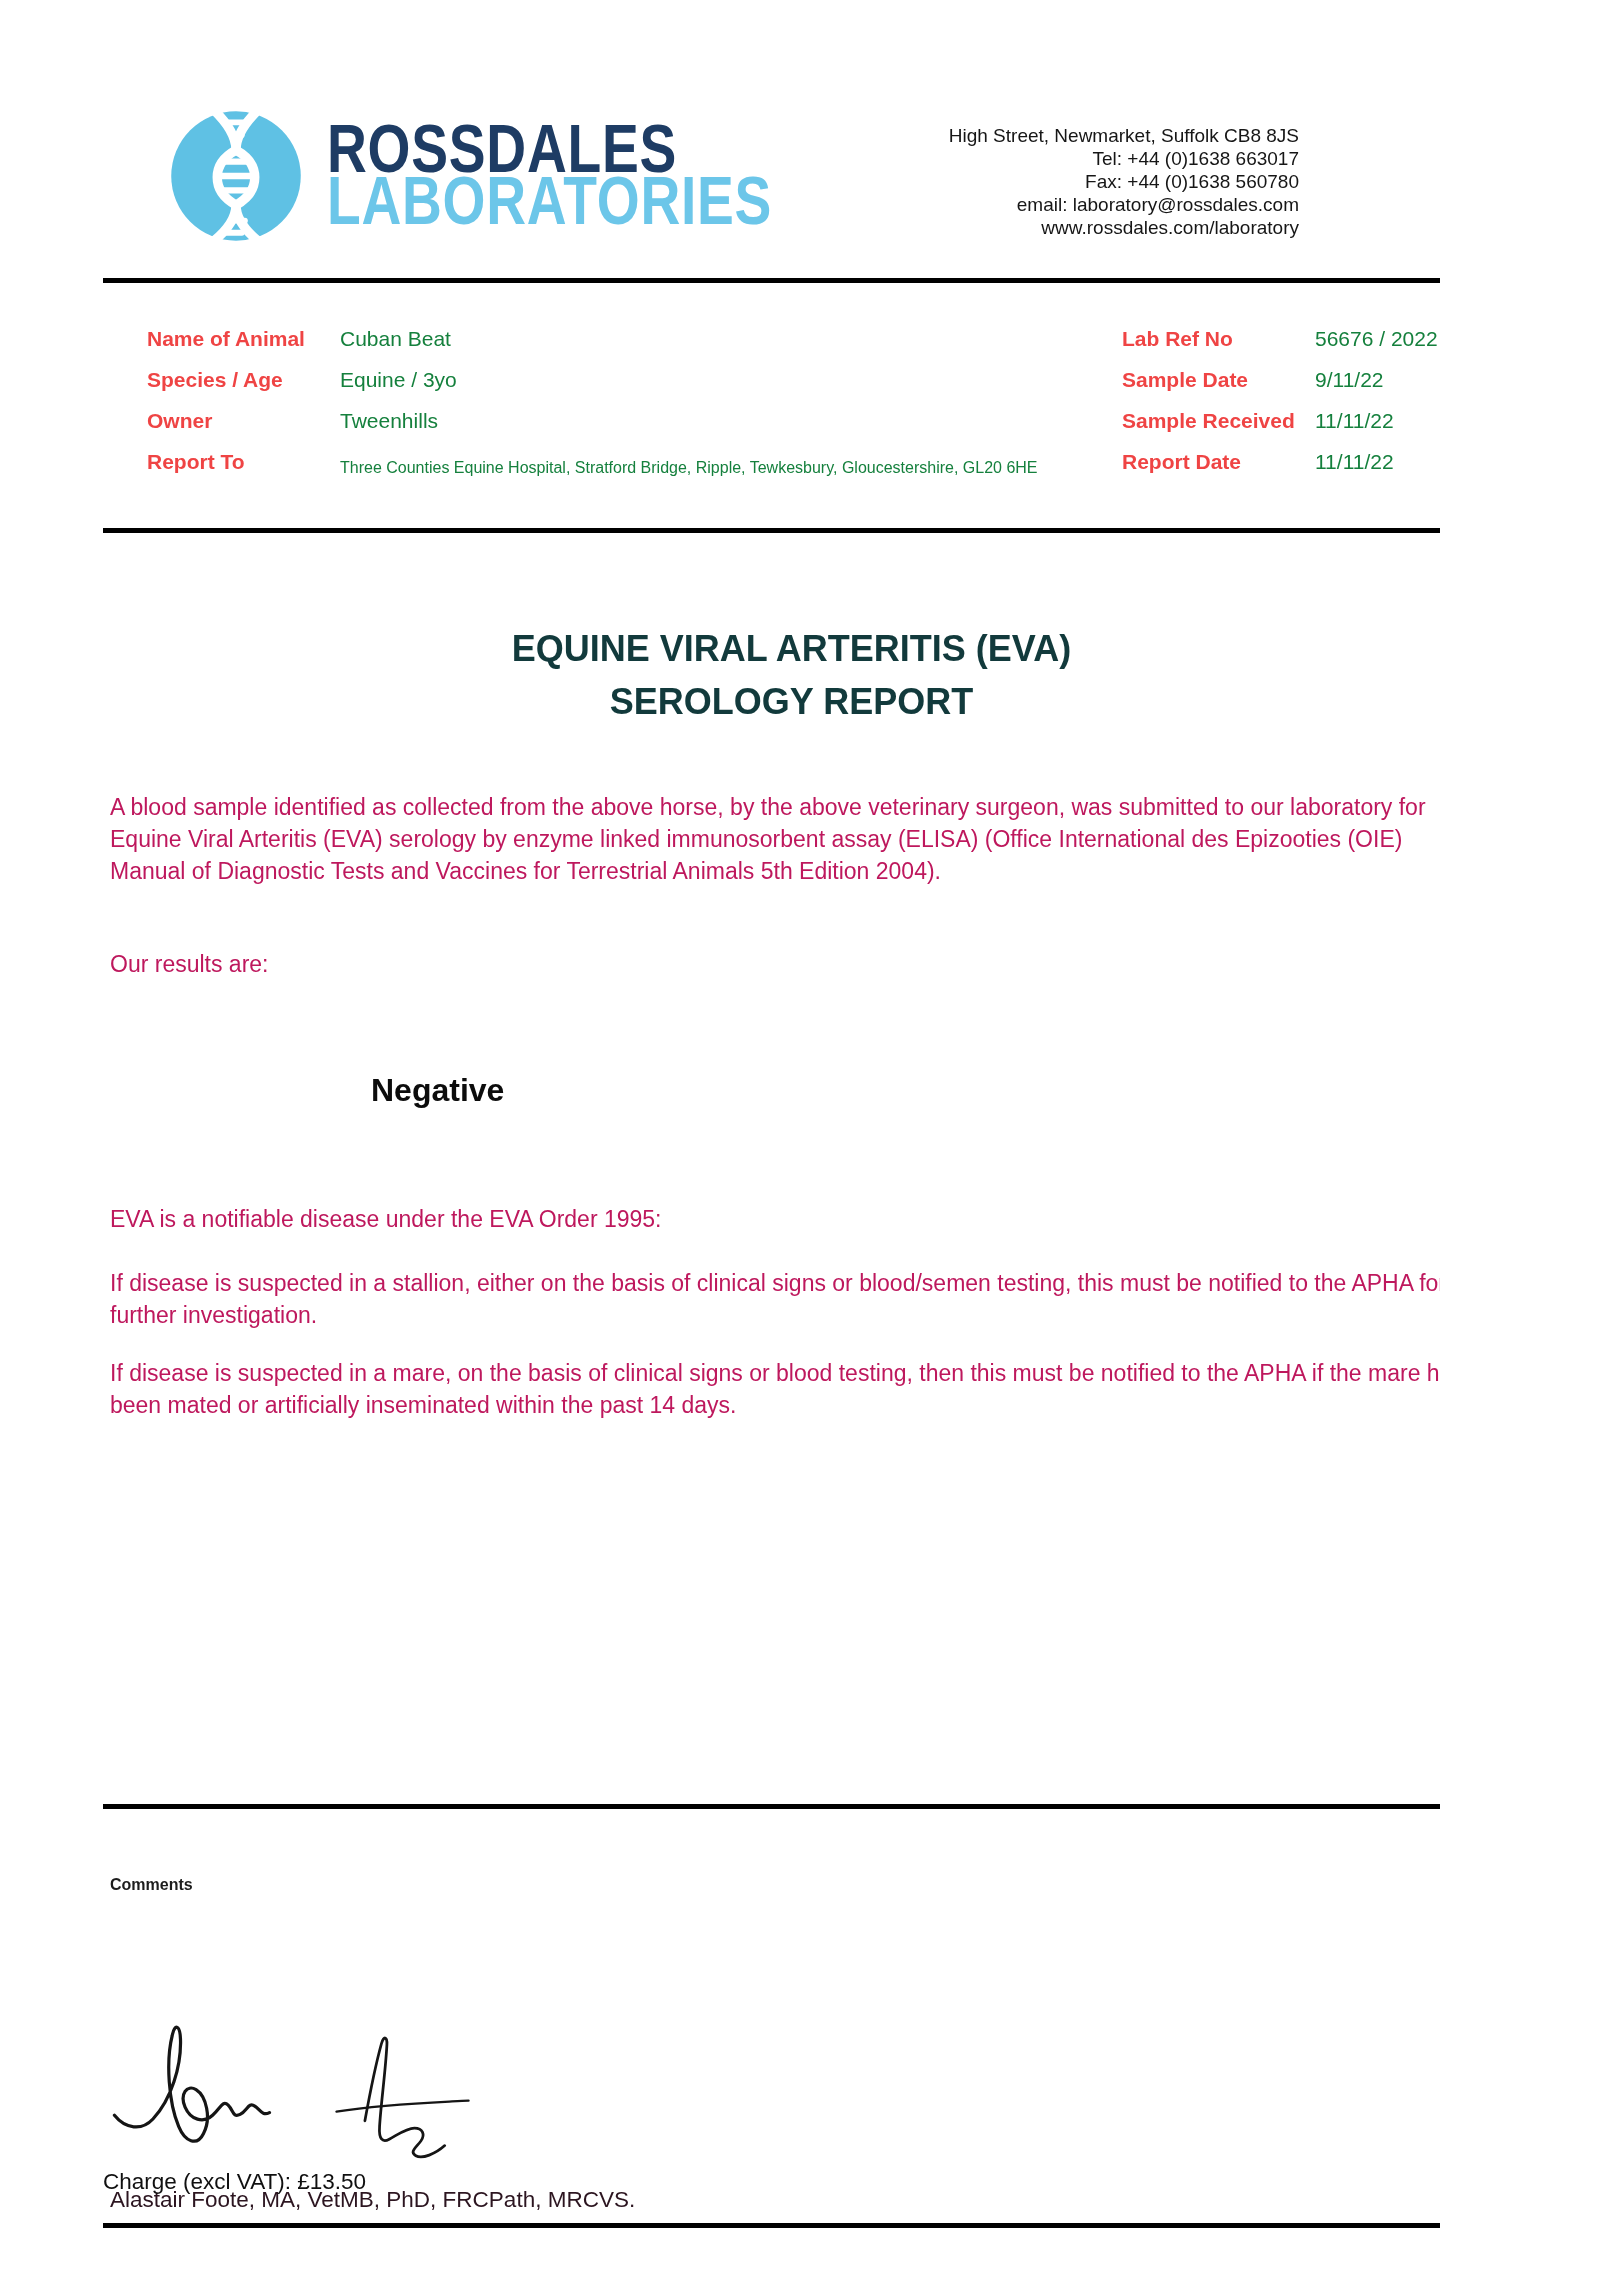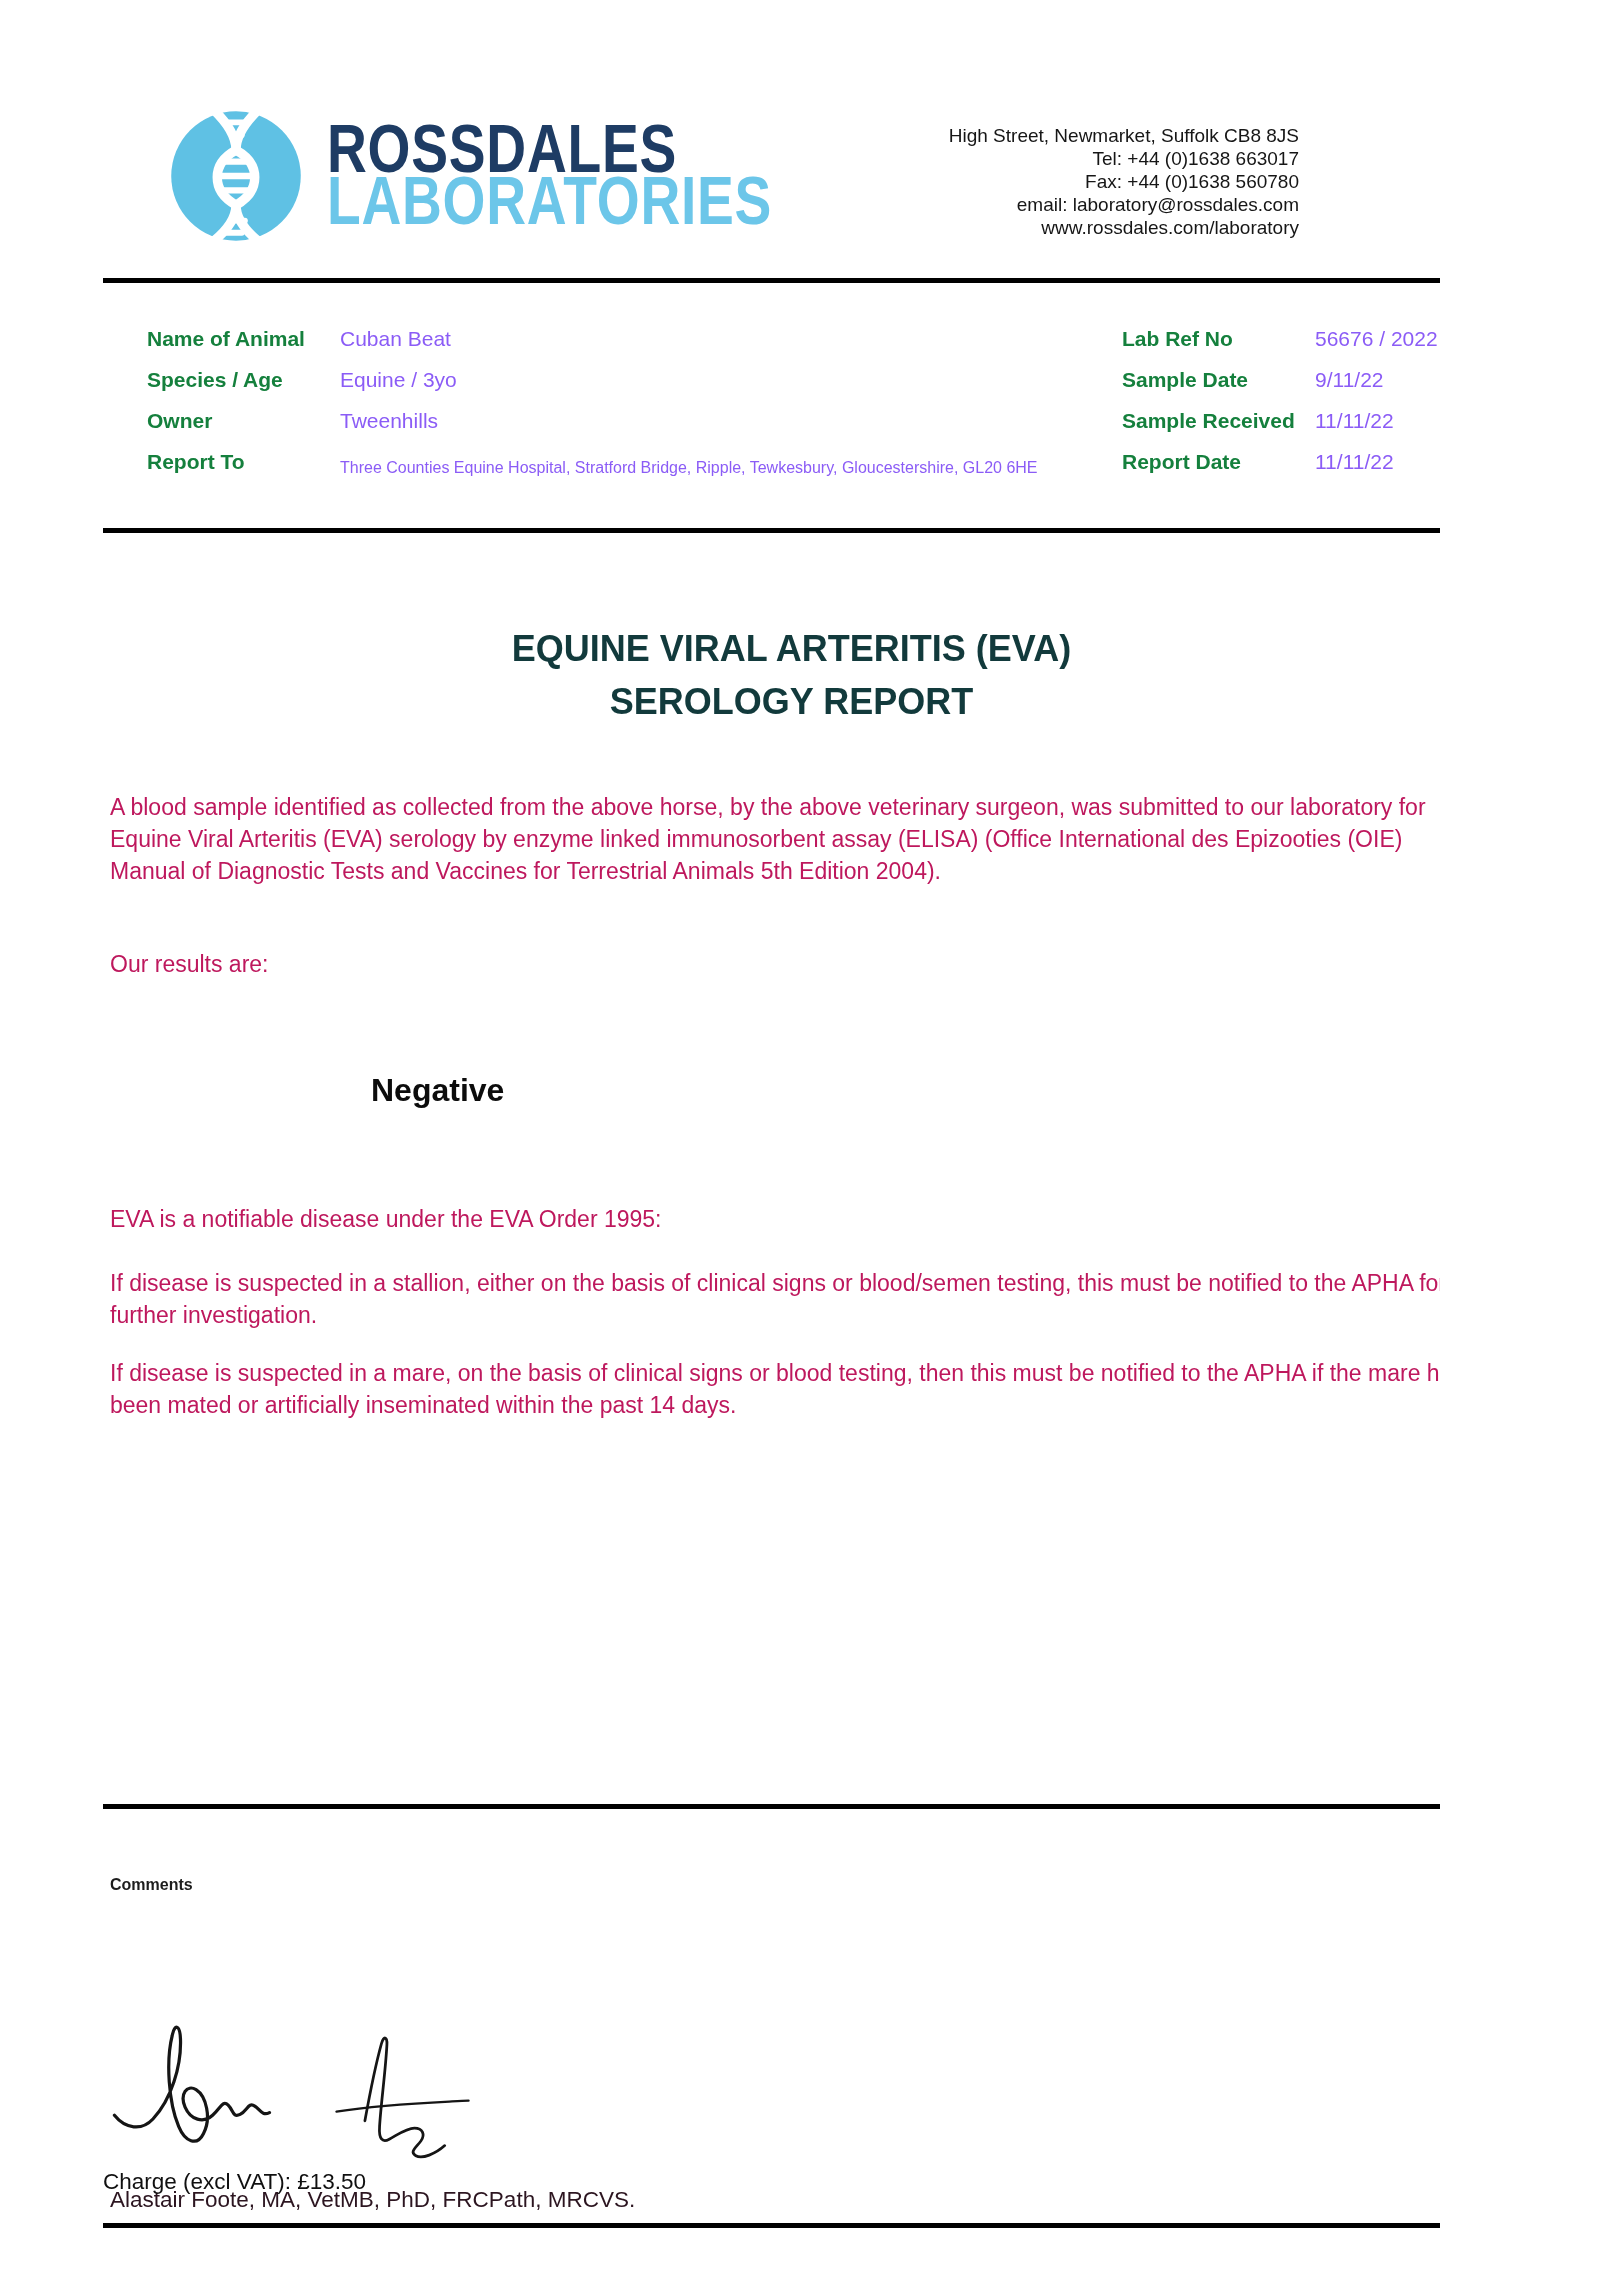--- a/index.html
+++ b/index.html
@@ -18,22 +18,22 @@
   .logo{left:169px;top:107px;width:134px;height:138px;}
   .brand-line{left:327px;font-weight:bold;font-size:69px;line-height:69px;
               letter-spacing:0.9px;transform:scaleX(.80);transform-origin:left top;white-space:nowrap;}
   .brand1{top:114px;color:#1e3c64;}
   .brand2{top:166px;color:#6cc6e9;}
 
   
   .contact{right:141px;top:124px;text-align:right;font-size:19px;line-height:23px;color:#161616;}
 
   
-  .lbl{position:absolute;font-size:21px;line-height:21px;font-weight:bold;color:#15803d;white-space:nowrap;text-align:center;}
-  .val{position:absolute;font-size:21px;line-height:21px;color:#8b5cf6;white-space:nowrap;}
+  .lbl{position:absolute;font-size:21px;line-height:21px;font-weight:bold;color:#ef4444;white-space:nowrap;text-align:center;}
+  .val{position:absolute;font-size:21px;line-height:21px;color:#15803d;white-space:nowrap;}
   .dl{left:147px;} .dv{left:340px;}
   .rl{left:1122px;} .rv{left:1315px;}
   .r1{top:328px;} .r2{top:369px;} .r3{top:410px;} .r4{top:451px;}
   .addr{top:457px;font-size:16px;}
 
   
   .title{left:103px;width:1377px;text-align:center;font-weight:bold;
          font-size:36px;line-height:36px;color:#123a3c;}
   .title1{top:631px;} .title2{top:684px;}
 

